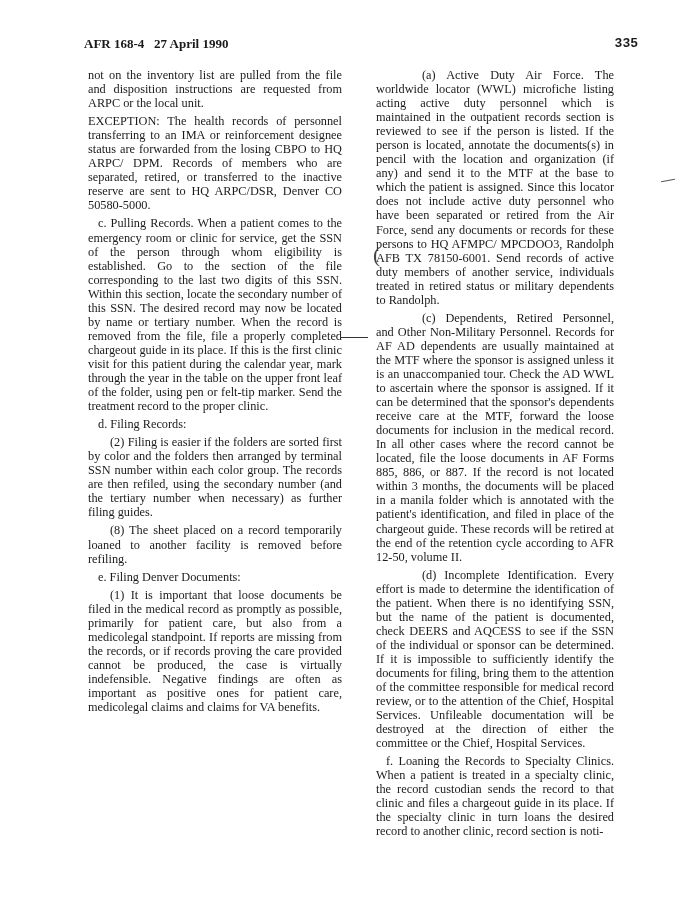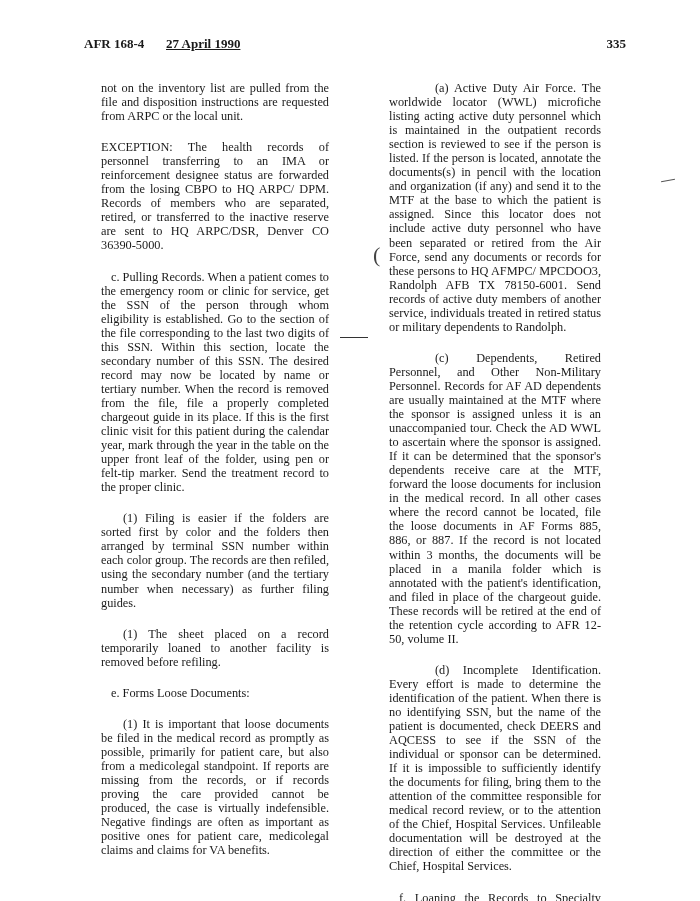--- a/index.html
+++ b/index.html
@@ -1,52 +1,53 @@
 <!DOCTYPE html>
 <html><head>
 <meta charset="utf-8">
 <style>
   html, body { margin: 0; padding: 0; background: #ffffff; }
   body { width: 700px; height: 901px; position: relative; overflow: hidden;
          font-family: "DejaVu Serif", "Liberation Serif", serif; color: #1a1a1a; }
   .header { position: absolute; top: 36px; left: 84px; width: 554px; height: 16px;
             font-family: "Liberation Serif", serif; font-weight: bold; font-size: 13px; }
   .header .doc-id { position: absolute; left: 0; top: 0; }
-  .header .doc-date { position: absolute; left: 82px; top: 0; text-decoration: underline; }
-  .header .page-num { position: absolute; right: 12px; top: 0; }
+  .header .doc-date { position: absolute; left: 70px; top: 0; }
+  .header .page-num { position: absolute; right: 0; top: 0; font-family: Liberation Mono, monospace; }
   .col { position: absolute; top: 64px; font-family: "Liberation Serif", serif;
          font-size: 12.3px; line-height: 14.05px; text-align: justify; }
   .col-left { left: 84px; width: 262px; }
   .col-right { left: 372px; width: 246px; }
-  .col p { margin: 17px; hyphens: manual; }
+  .col p { margin: 4px; hyphens: manual; }
   .ind1 { text-indent: 22px; }
   .ind2 { text-indent: 46px; }
   .ind0 { text-indent: 10px; }
   .hand-ul { text-decoration-color: #333; text-underline-offset: 2px; }
   .mark { position: absolute; }
   .mark-dash { left: 661px; top: 180px; width: 14px; height: 0; border-top: 1.5px solid #555; transform: rotate(-10deg); }
   .mark-paren { left: 373px; top: 242px; font-size: 22px; color: #444; font-family: "Liberation Serif", serif; }
   .mark-line { left: 340px; top: 337px; width: 28px; border-top: 1px solid #333; }
 </style>
 </head>
 <body>
 
 <div class="header">
   <span class="doc-id">AFR 168-4</span>
   <span class="doc-date">27 April 1990</span>
   <span class="page-num">335</span>
 </div>
 
 <div class="col col-left">
   <p>not on the inventory list are pulled from the file and disposition instructions are requested from ARPC or the local unit.</p>
-  <p>EXCEPTION: The health records of personnel transferring to an IMA or reinforcement designee status are forwarded from the losing CBPO to HQ ARPC/ DPM. Records of members who are separated, retired, or transferred to the inactive reserve are sent to HQ ARPC/DSR, Denver CO 36390-5000.</p>
+  <p>EXCEPTION: The health records of personnel transferring to an IMA or reinforcement designee status are forwarded from the losing CBPO to HQ ARPC/ DPM. Records of members who are separated, retired, or transferred to the inactive reserve are sent to HQ ARPC/DSR, Denver CO 50580-5000.</p>
   <p class="ind0"><span>c. Pulling Records. When a patient comes to the emergency room or clinic for service, get the SSN of the person through whom eligibility is established. Go to the section of the file corresponding to the last two digits of this SSN. Within this section, locate the secondary number of this SSN. The desired record may now be located by name or tertiary number. When the record is removed from the file, file </span><span class="hand-ul">a properly completed chargeout guide in its place.</span><span> If this is the first clinic visit for this patient during the calendar year, mark through the year in the table on the upper front leaf of the folder, using pen or felt-tip marker. Send the treatment record to the proper clinic.</span></p>
-  <p class="ind1">(1) Filing is easier if the folders are sorted first by color and the folders then arranged by terminal SSN number within each color group. The records are then refiled, using the secondary number (and the tertiary number when necessary) as further filing guides.</p>
-  <p class="ind1">(1) The sheet placed on a record temporarily loaned to another facility is removed before refiling.</p>
-  <p class="ind0">e. Forms Loose Documents:</p>
+  <p class="ind0">d. Filing Records:</p>
+  <p class="ind1">(2) Filing is easier if the folders are sorted first by color and the folders then arranged by terminal SSN number within each color group. The records are then refiled, using the secondary number (and the tertiary number when necessary) as further filing guides.</p>
+  <p class="ind1">(8) The sheet placed on a record temporarily loaned to another facility is removed before refiling.</p>
+  <p class="ind0">e. Filing Denver Documents:</p>
   <p class="ind1">(1) It is important that loose documents be filed in the medical record as promptly as possible, primarily for patient care, but also from a medicolegal standpoint. If reports are missing from the records, or if records proving the care provided cannot be produced, the case is virtually indefensible. Negative findings are often as important as positive ones for patient care, medicolegal claims and claims for VA benefits.</p>
 </div>
 
 <div class="col col-right">
   <p class="ind2">(a) Active Duty Air Force. The worldwide locator (WWL) microfiche listing acting active duty personnel which is maintained in the outpatient records section is reviewed to see if the person is listed. If the person is located, annotate the documents(s) in pencil with the location and organization (if any) and send it to the MTF at the base to which the patient is assigned. Since this locator does not include active duty personnel who have been separated or retired from the Air Force, send any documents or records for these persons to HQ AFMPC/ MPCDOO3, Randolph AFB TX 78150-6001. Send records of active duty members of another service, individuals treated in retired status or military dependents to Randolph.</p>
   <p class="ind2">(c) Dependents, Retired Personnel, and Other Non-Military Personnel. Records for AF AD dependents are usually maintained at the MTF where the sponsor is assigned unless it is an unaccompanied tour. Check the AD WWL to ascertain where the sponsor is assigned. If it can be determined that the sponsor's dependents receive care at the MTF, forward the loose documents for inclusion in the medical record. In all other cases where the record cannot be located, file the loose documents in AF Forms 885, 886, or 887. If the record is not located within 3 months, the documents will be placed in a manila folder which is annotated with the patient's identification, and filed in place of the chargeout guide. These records will be retired at the end of the retention cycle according to AFR 12-50, volume II.</p>
   <p class="ind2">(d) Incomplete Identification. Every effort is made to determine the identification of the patient. When there is no identifying SSN, but the name of the patient is documented, check DEERS and AQCESS to see if the SSN of the individual or sponsor can be determined. If it is impossible to sufficiently identify the documents for filing, bring them to the attention of the committee responsible for medical record review, or to the attention of the Chief, Hospital Services. Unfileable documentation will be destroyed at the direction of either the committee or the Chief, Hospital Services.</p>
   <p class="ind0">f. Loaning the Records to Specialty Clinics. When a patient is treated in a specialty clinic, the record custodian sends the record to that clinic and files a chargeout guide in its place. If the specialty clinic in turn loans the desired record to another clinic, record section is noti-</p>
 </div>
 

